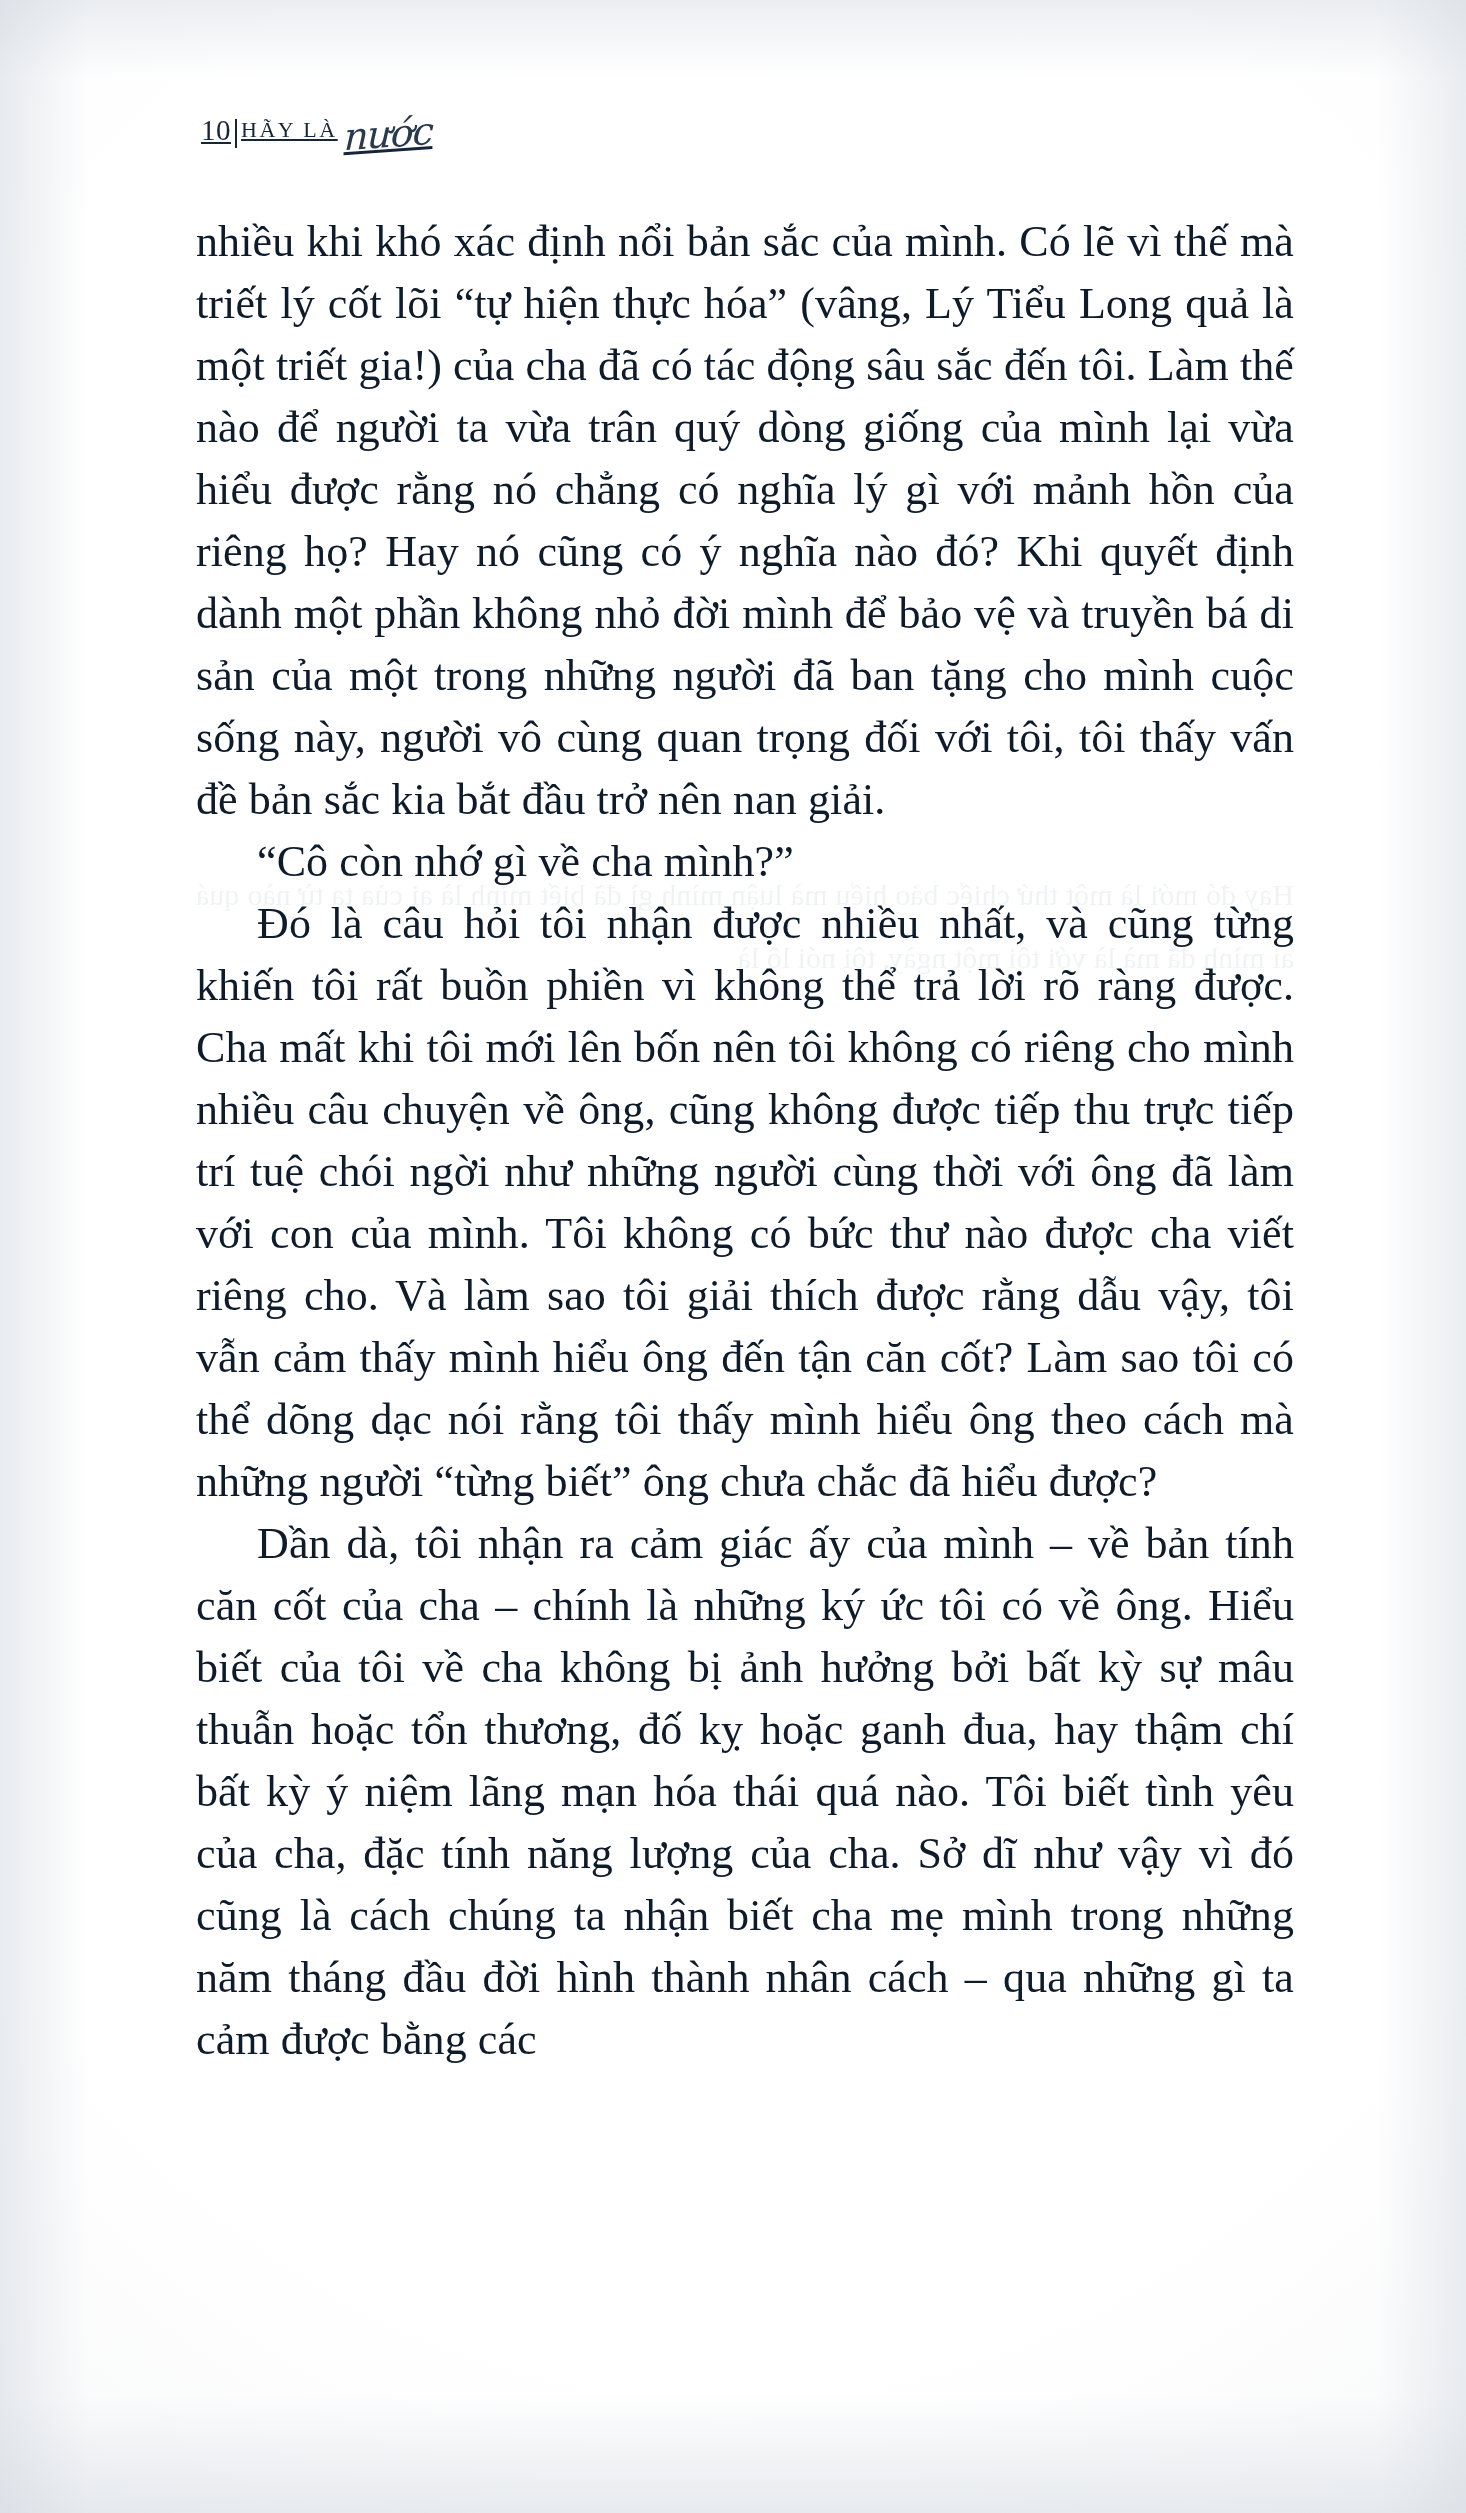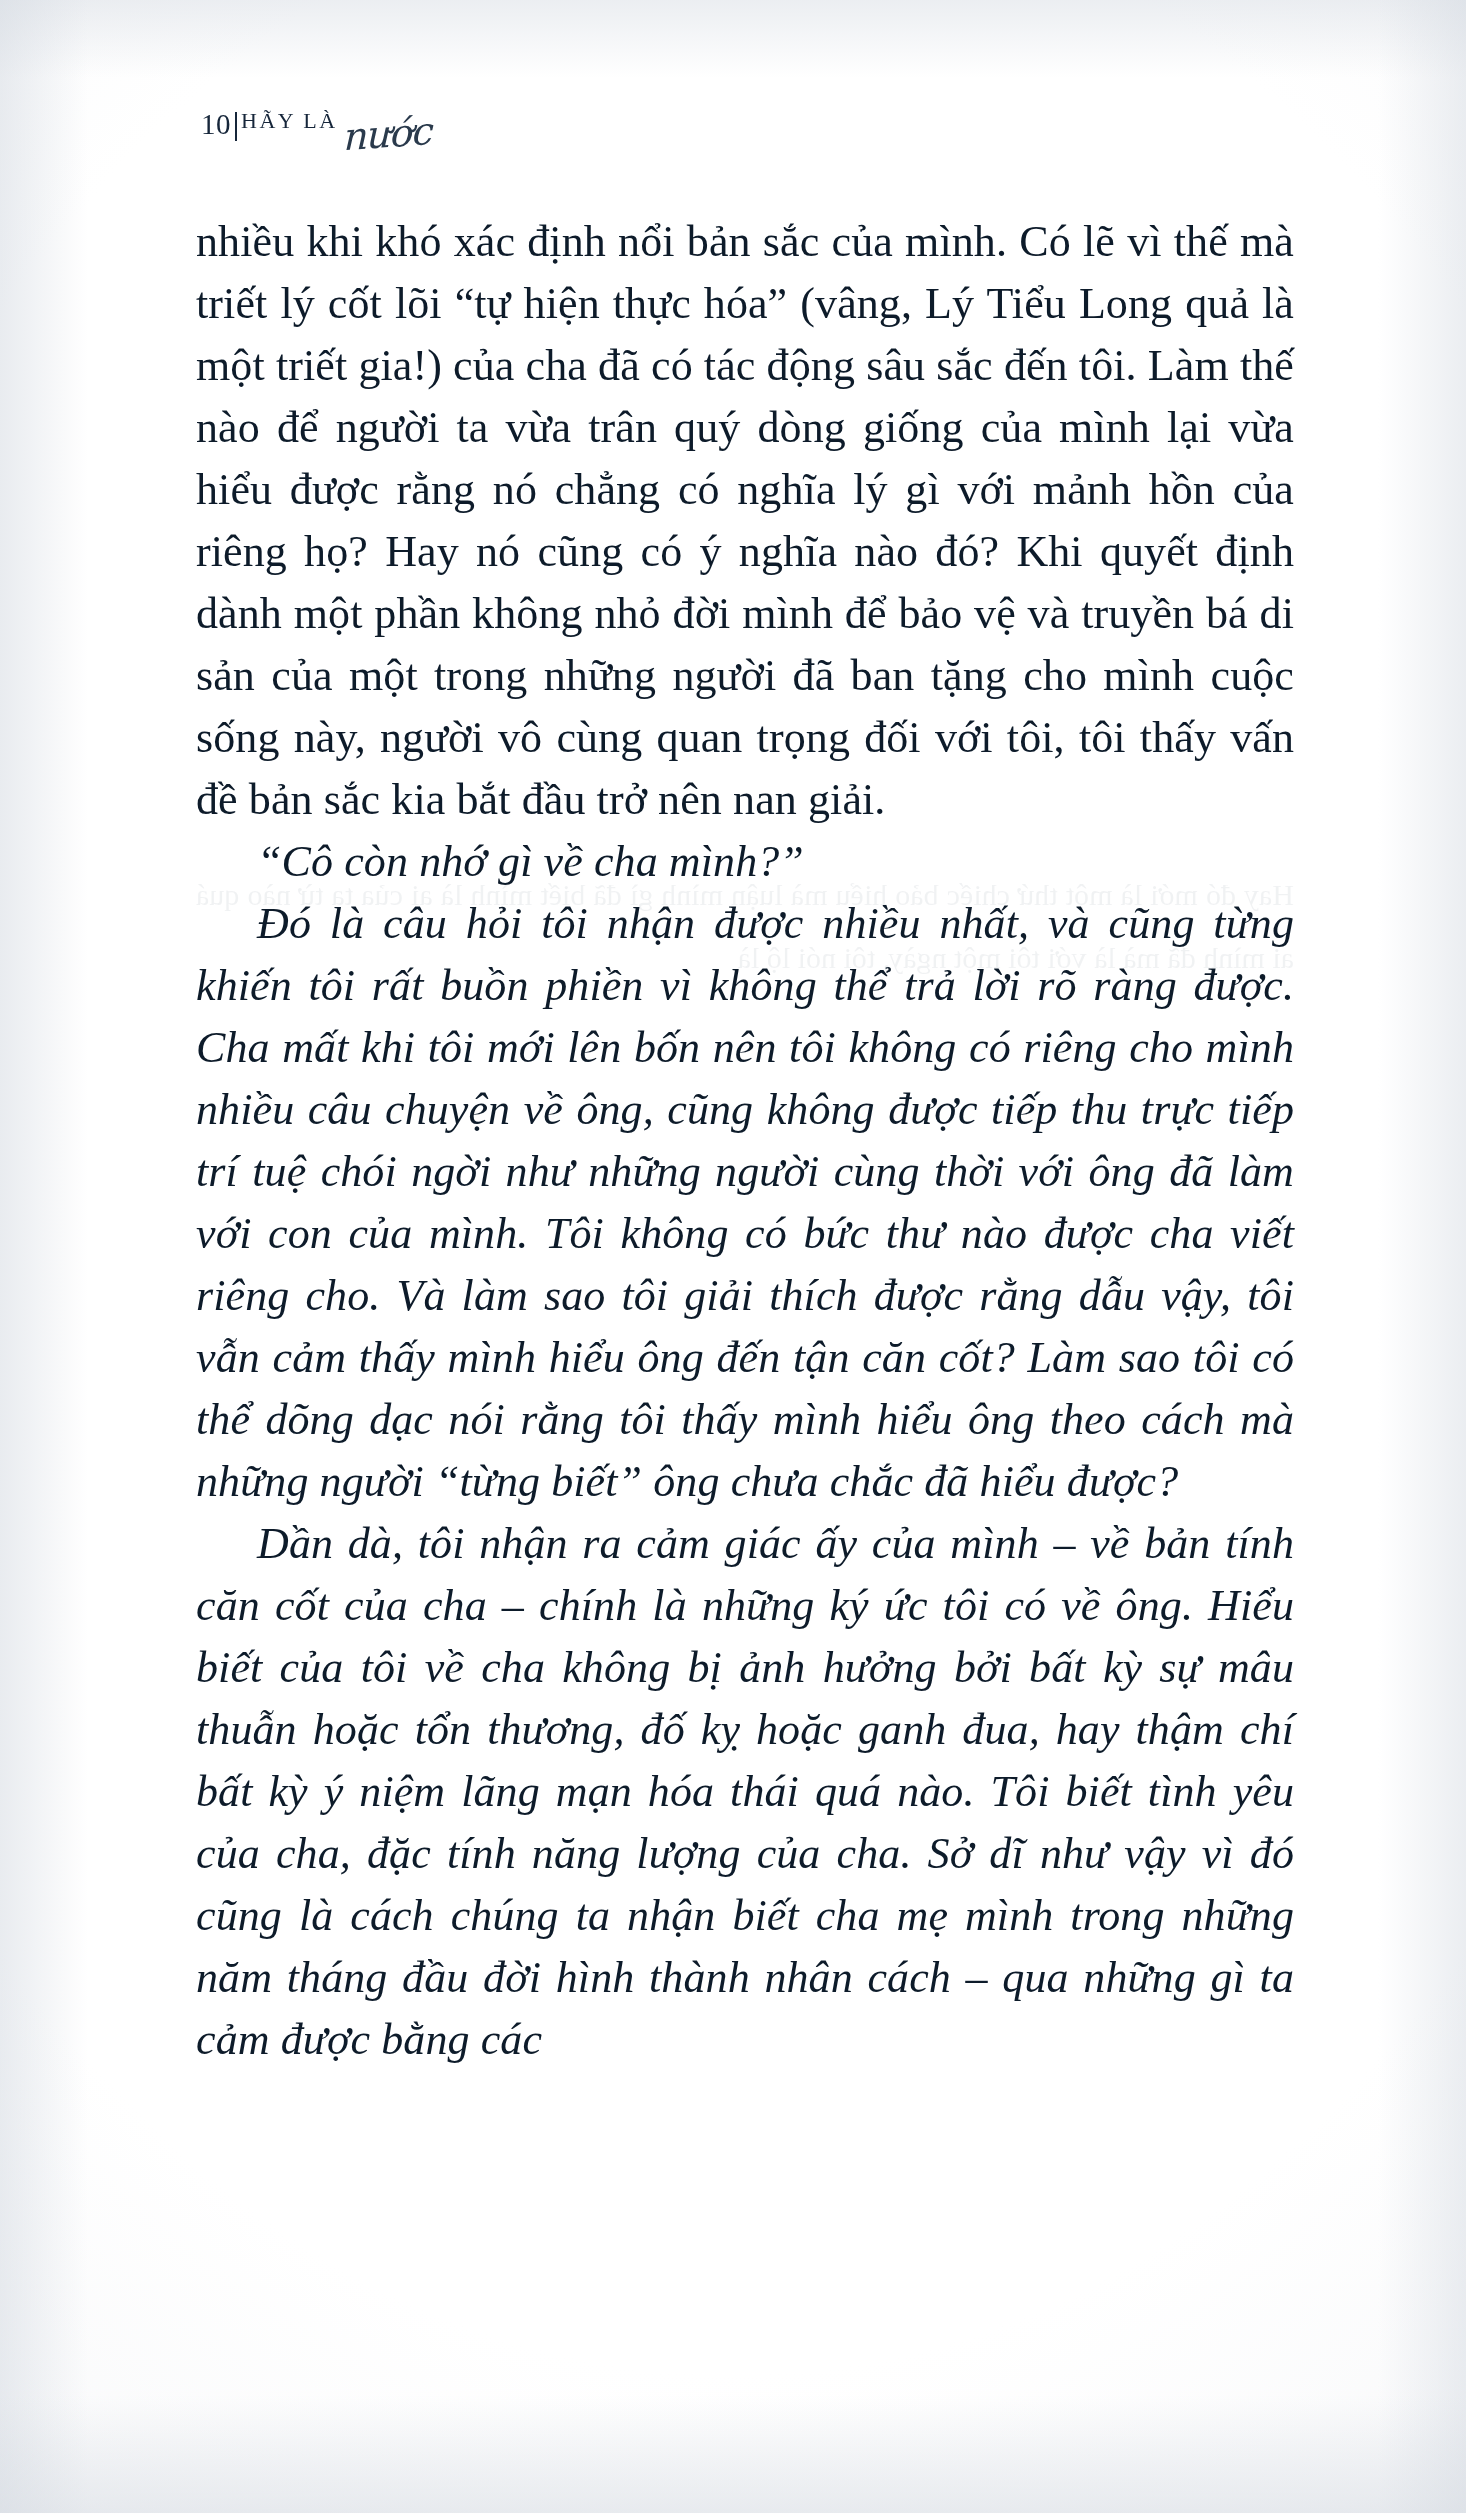--- a/index.html
+++ b/index.html
@@ -44,23 +44,24 @@
     pointer-events: none;
     user-select: none;
     font-family: "Liberation Serif", serif;
   }
 
   .header {
     position: absolute;
     left: 201px;
     top: 108px;
     display: flex;
-    align-items: flex-start;
+    align-items: center;
     gap: 4px;
     color: #16263a;
+    text-decoration: underline;
   }
   .folio {
     font-size: 29px;
     letter-spacing: 0.5px;
     font-family: "Liberation Serif", serif;
     color: #16263a;
   }
   .rule {
     display: inline-block;
     width: 2px;
@@ -100,21 +101,20 @@
     color: #0d1b2a;
     font-size: 44px;
     line-height: 62px;
     text-align: justify;
     text-justify: inter-word;
     font-family: "Liberation Serif", serif;
     letter-spacing: 0.1px;
   }
   p.para.indent {
     text-indent: 61px;
-    font-style: italic;
   }
   p.para + p.para {
     margin-top: 0px;
   }
 
   
   .edge-shade-bottom {
     position: absolute;
     left: 0; right: 0; bottom: 0;
     height: 118px;

